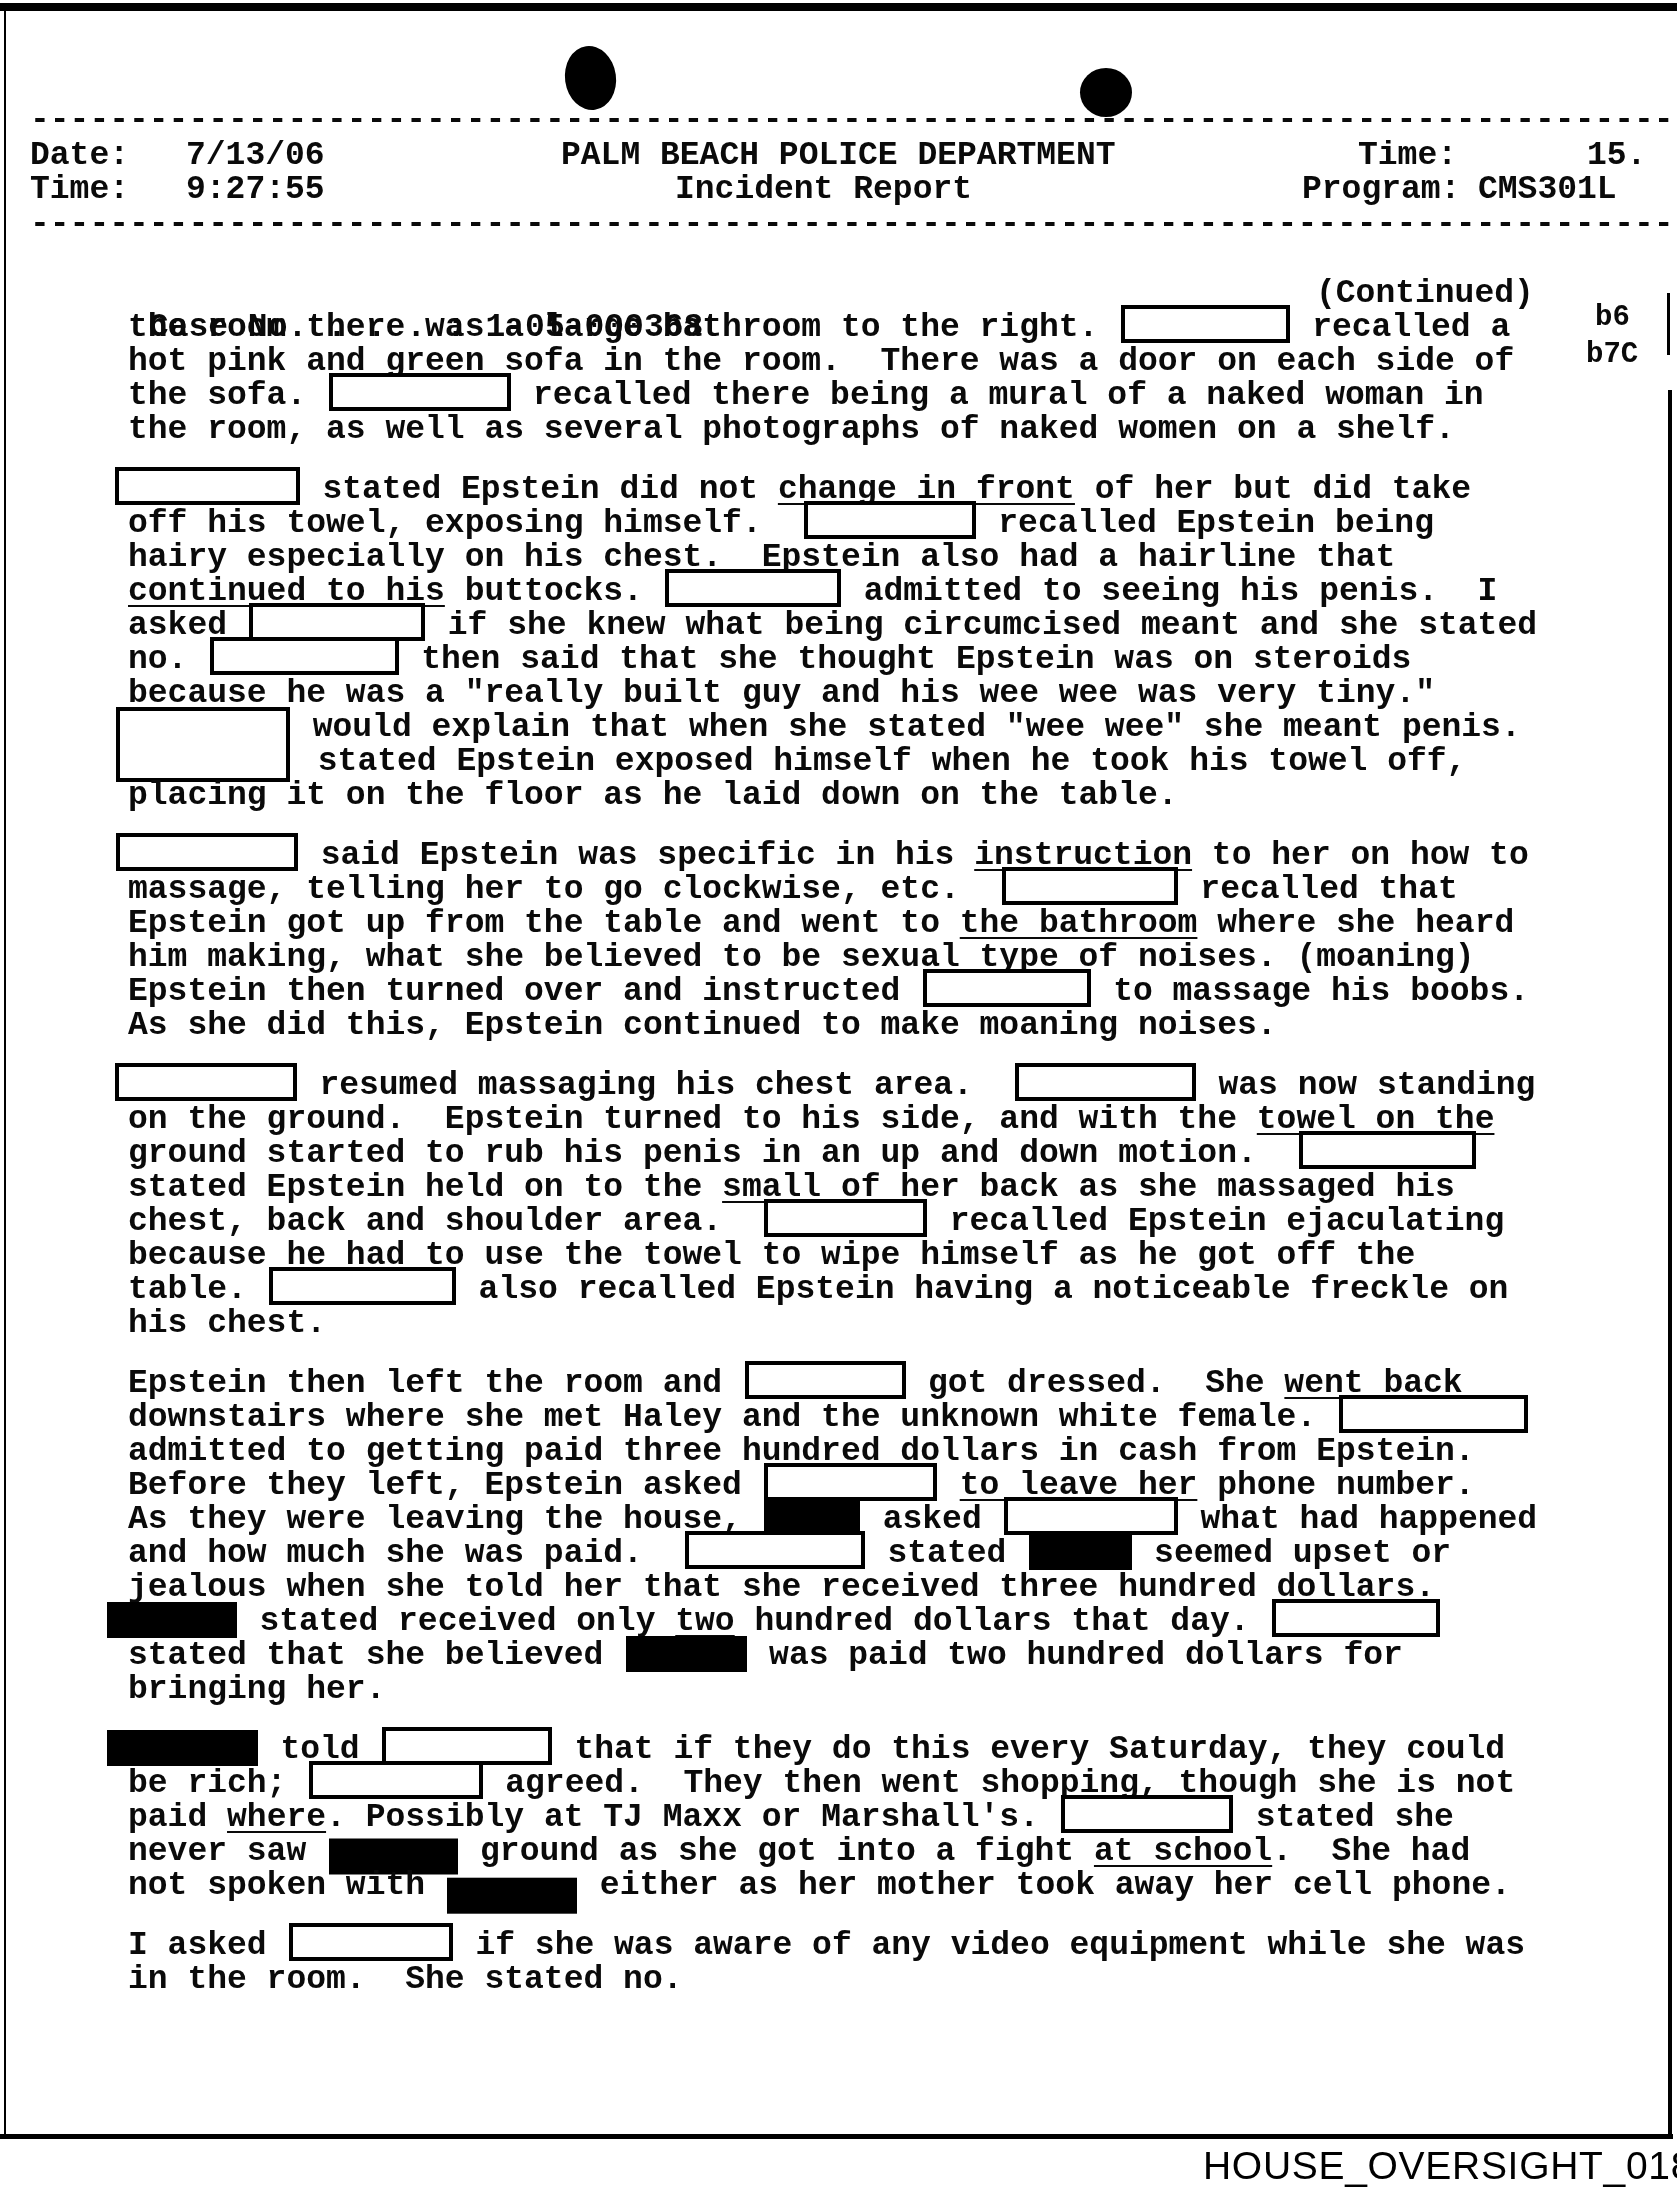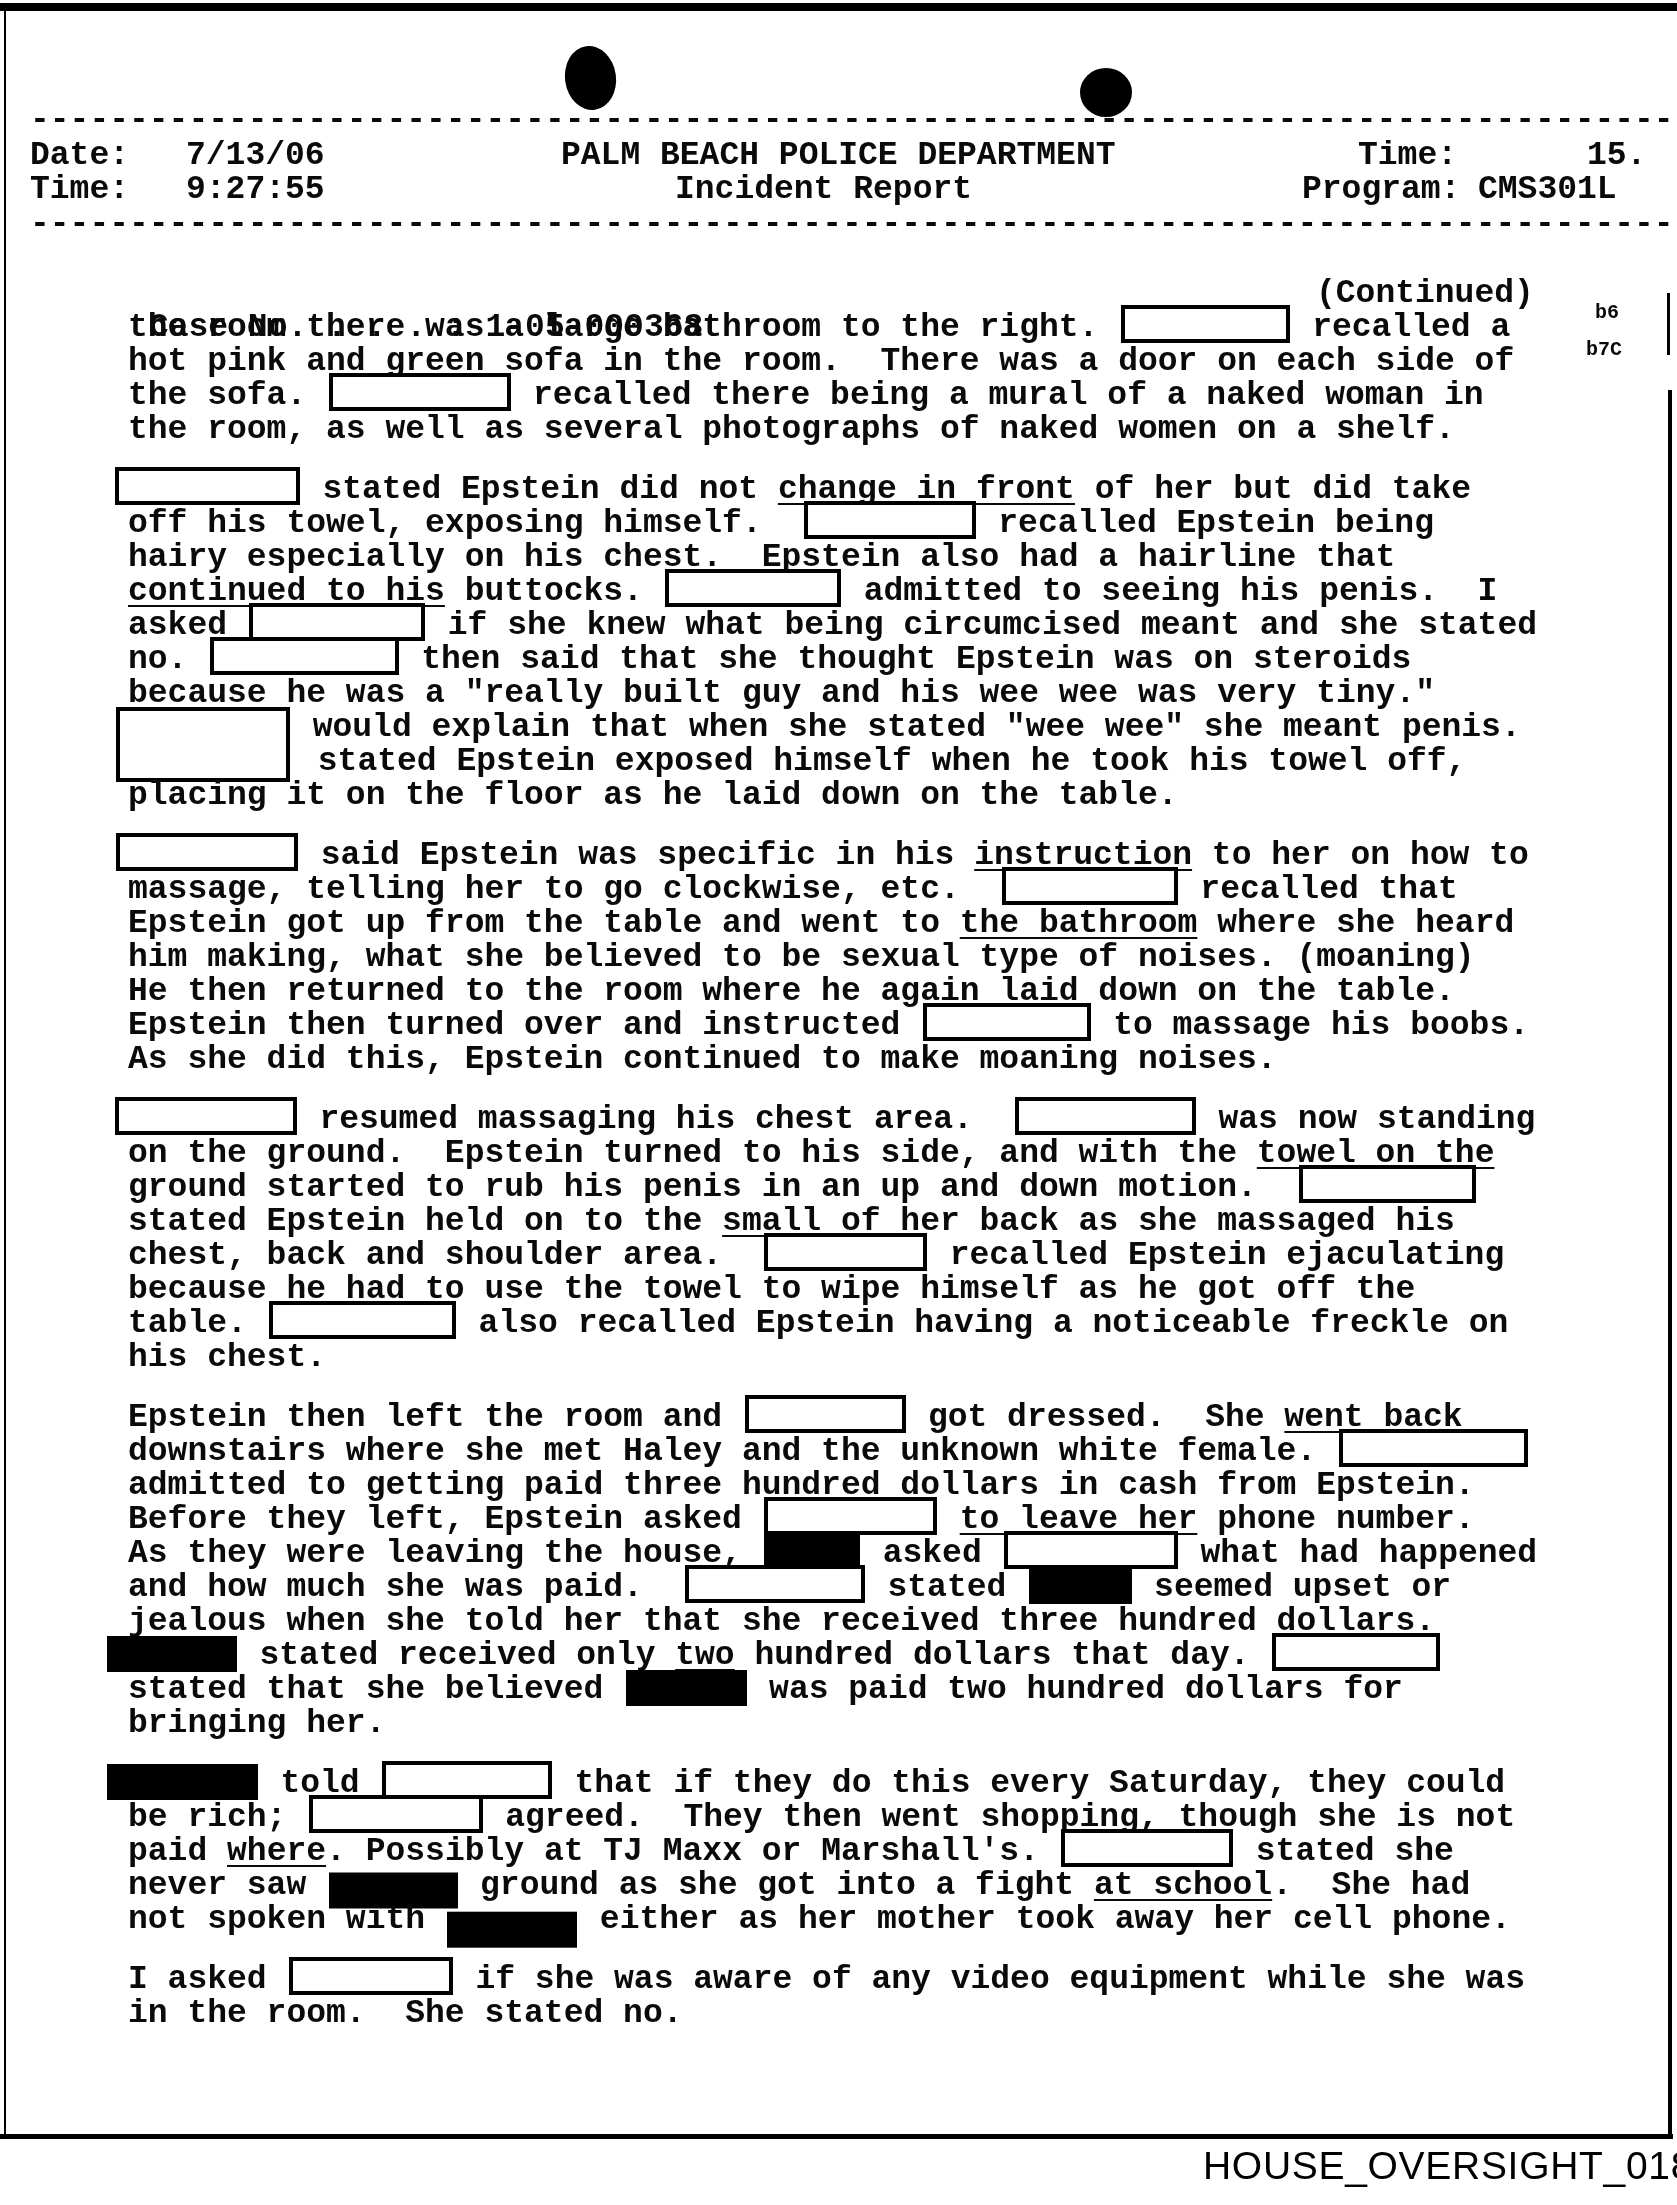--- a/index.html
+++ b/index.html
@@ -45,21 +45,21 @@
   .ul{text-decoration:underline;text-decoration-thickness:2px;text-underline-offset:4.6px;}
   
   .rw{display:inline-block;box-sizing:border-box;height:38px;border:4.6px solid #000;
       background:#fff;vertical-align:5.9px;margin:-13px 2.6px;}
   .rb{display:inline-block;height:36px;background:#000;
       vertical-align:4.6px;margin:-13px 2.6px;}
   .rt{display:inline-block;box-sizing:border-box;height:75px;border:4.6px solid #000;
       background:#fff;vertical-align:-20px;margin:-26px 2.6px;}
   .rs{display:inline-block;height:0.7px;}
   
-  .mnote{position:absolute;font-size:20px;font-weight:700;}
+  .mnote{position:absolute;font-size:29px;font-weight:700;}
   #mnote-0{left:1595px;top:301px;}
   #mnote-1{left:1586px;top:338px;}
   
   #footer-id{
     position:absolute;left:1203px;top:2144px;
     font-family:"Liberation Sans","DejaVu Sans",sans-serif;
     font-size:39px;font-weight:400;color:#000;letter-spacing:0.7px;
   }
 </style>
 </head>
@@ -121,21 +121,20 @@
           <div class="tline"><span>because he was a "really built guy and his wee wee was very tiny."</span></div>
           <div class="tline"><span class="rt" style="width: 174px; margin-left: -11.7px;"></span><span> would explain that when she stated "wee wee" she meant penis.</span></div>
           <div class="tline"><span class="rs" style="width: 170px;"></span><span> stated Epstein exposed himself when he took his towel off,</span></div>
           <div class="tline"><span>placing it on the floor as he laid down on the table.</span></div>
         </div>
         <div class="para">
           <div class="tline"><span class="rw" style="width: 182px; margin-left: -11.7px;"></span><span> said Epstein was specific in his </span><span class="ul">instruction</span><span> to her on how to</span></div>
           <div class="tline"><span>massage, telling her to go clockwise, etc.  </span><span class="rw" style="width: 176px;"></span><span> recalled that</span></div>
           <div class="tline"><span>Epstein got up from the table and went to </span><span class="ul">the bathroom</span><span> where she heard</span></div>
           <div class="tline"><span>him making, what she believed to be sexual type of noises. (moaning)</span></div>
-          <div class="tline"><span>He then returned to the room where he again laid down on the table.</span></div>
           <div class="tline"><span>Epstein then turned over and instructed </span><span class="rw" style="width: 168px;"></span><span> to massage his boobs.</span></div>
           <div class="tline"><span>As she did this, Epstein continued to make moaning noises.</span></div>
         </div>
         <div class="para">
           <div class="tline"><span class="rw" style="width: 182px; margin-left: -13px;"></span><span> resumed massaging his chest area.  </span><span class="rw" style="width: 181px;"></span><span> was now standing</span></div>
           <div class="tline"><span>on the ground.  Epstein turned to his side, and with the </span><span class="ul">towel on the</span></div>
           <div class="tline"><span>ground started to rub his penis in an up and down motion.  </span><span class="rw" style="width: 177px;"></span></div>
           <div class="tline"><span>stated Epstein held on to the </span><span class="ul">small</span><span> of her back as she massaged his</span></div>
           <div class="tline"><span>chest, back and shoulder area.  </span><span class="rw" style="width: 163px;"></span><span> recalled Epstein ejaculating</span></div>
           <div class="tline"><span>because he had to use the towel to wipe himself as he got off the</span></div>

